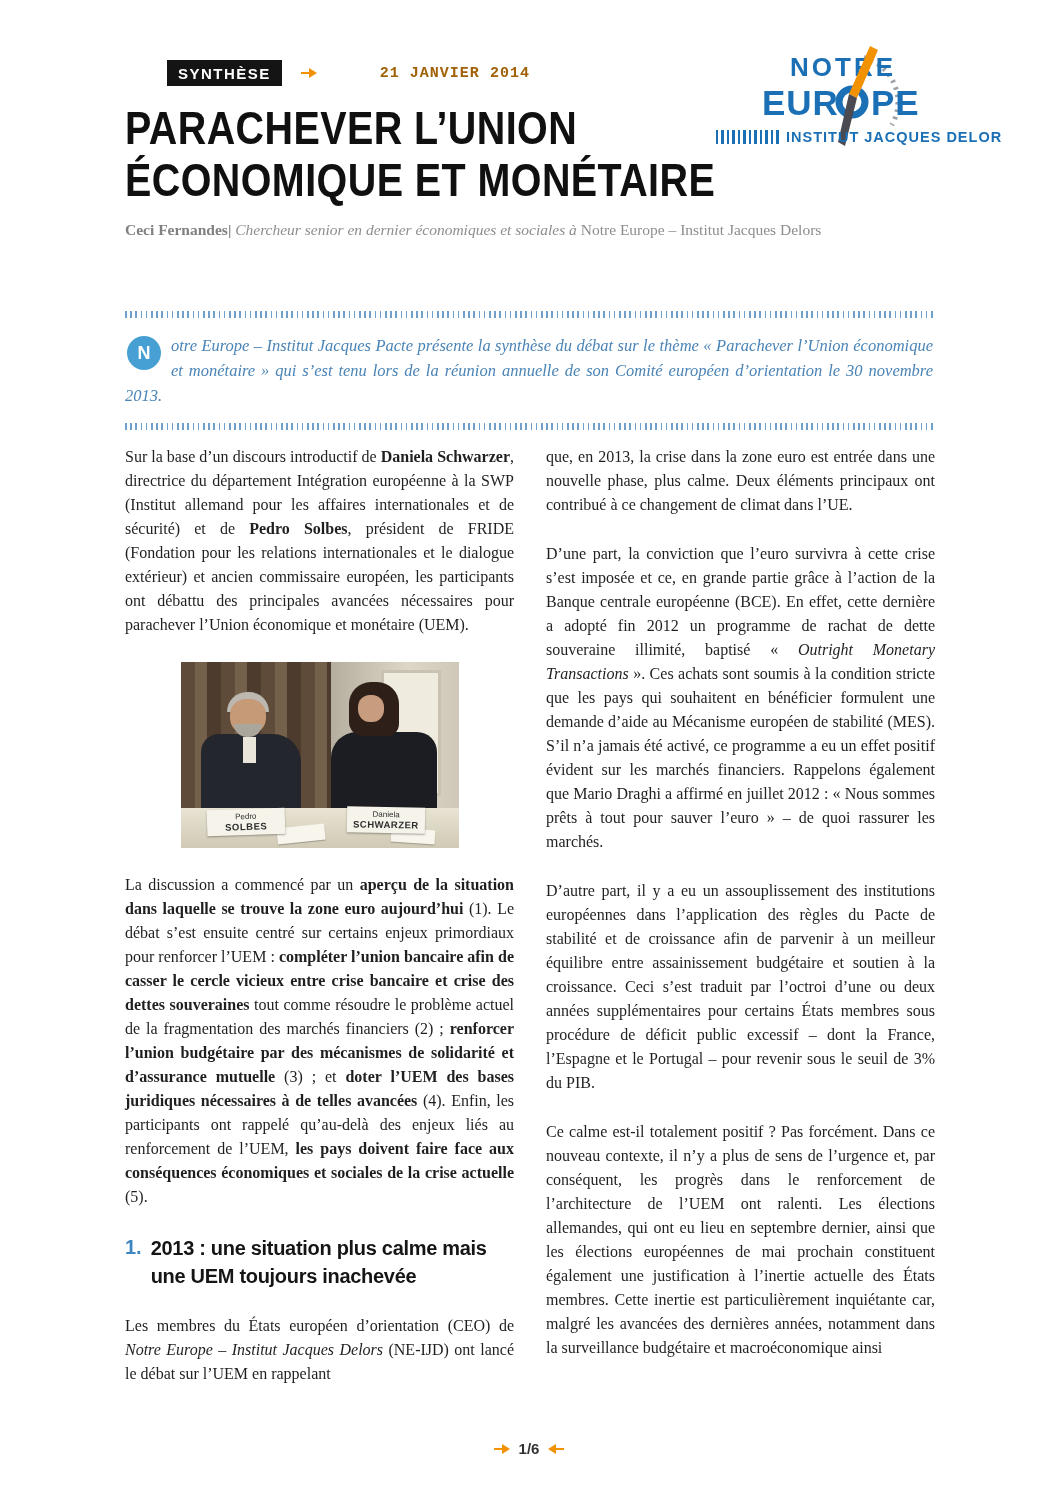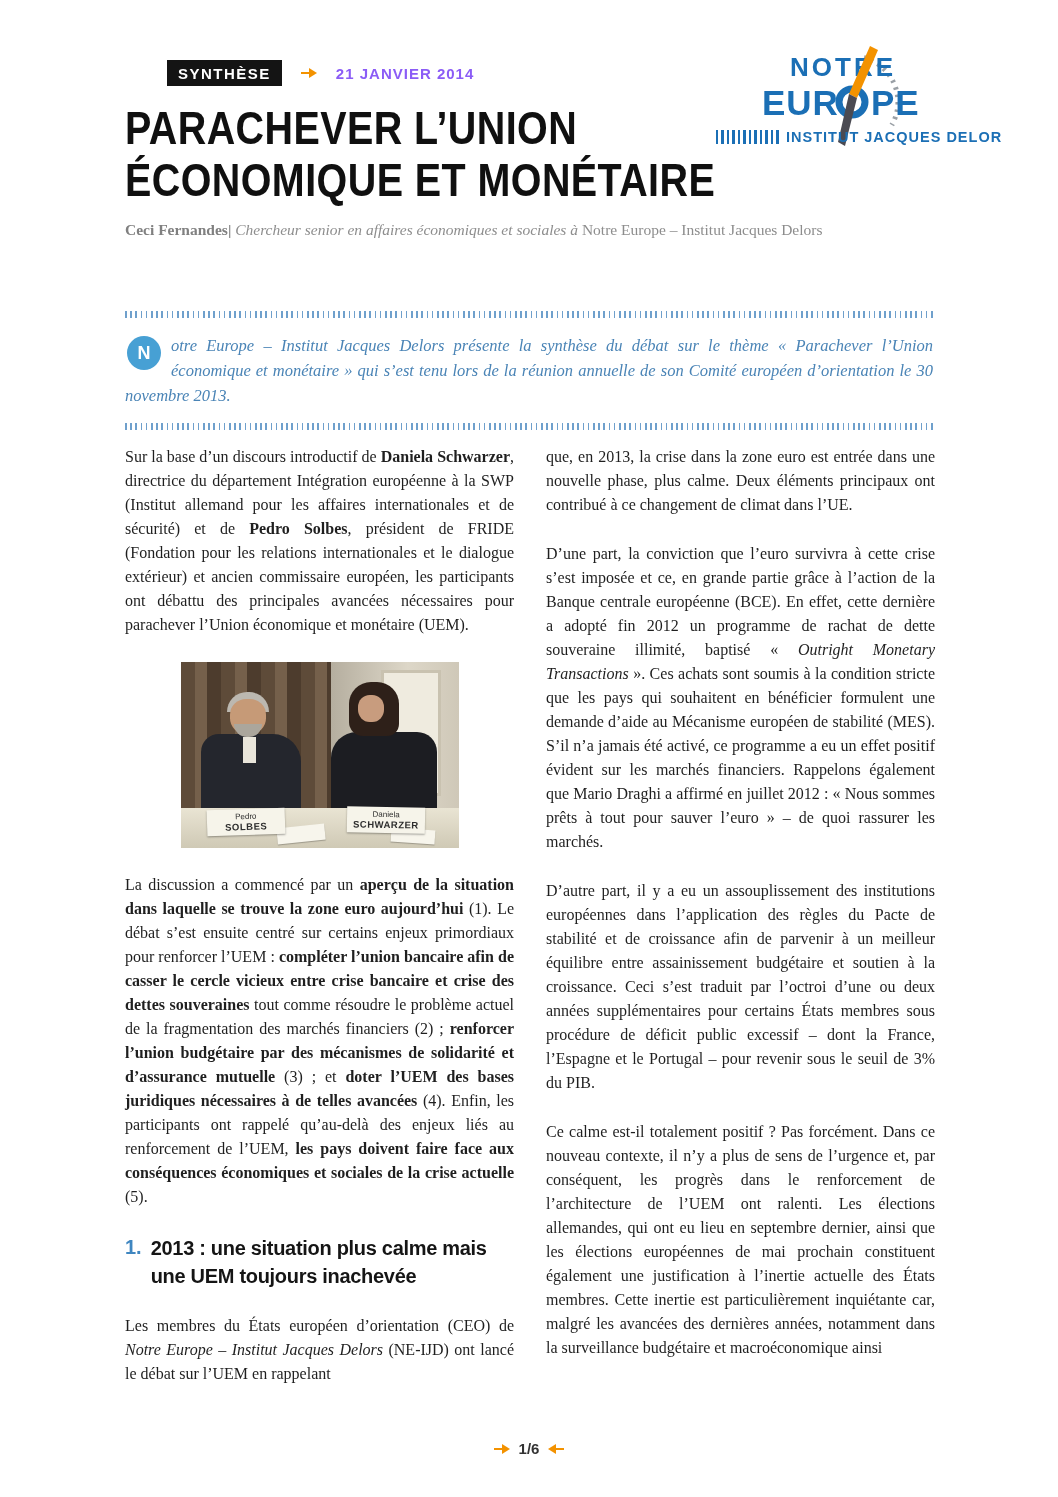--- a/index.html
+++ b/index.html
@@ -6,22 +6,22 @@
   .page{
     width:1058px;height:1497px;position:relative;background:#ffffff;
     font-family:"Liberation Serif",serif;overflow:hidden;margin:0 auto;
   }
   .content{position:absolute;left:125px;top:0;width:810px;}
 
   
   .header-row{margin-top:60px;display:flex;align-items:center;gap:19px;padding-left:42px;}
   .badge{background:#141414;color:#fff;font-family:"Liberation Sans",sans-serif;
     font-weight:bold;font-size:15px;letter-spacing:1.5px;padding:5px 11px 4px;}
-  .date{font-family:Liberation Sans, sans-serif;font-weight:bold;font-size:15px;
-    letter-spacing:1px;color:#8b5cf6;}
+  .date{font-family:Liberation Mono, monospace;font-weight:bold;font-size:15px;
+    letter-spacing:1px;color:#a16207;margin-left:44px;}
 
   .arrow{display:inline-block;position:relative;width:16px;height:10px;flex:none;}
   .arrow .t{position:absolute;top:4px;width:8px;height:2px;background:#f39200;}
   .arrow .h{position:absolute;top:0;width:0;height:0;border-top:5px solid transparent;border-bottom:5px solid transparent;}
   .arrow.right .t{left:0}
   .arrow.right .h{right:0;border-left:8px solid #f39200;}
   .arrow.left .t{right:0}
   .arrow.left .h{left:0;border-right:8px solid #f39200;}
 
   
@@ -138,29 +138,29 @@
       <span class="date">21 JANVIER 2014</span>
     </div>
 
     <h1 class="title">
       <span class="tl">PARACHEVER L’UNION</span>
       <span class="tl">ÉCONOMIQUE ET MONÉTAIRE</span>
     </h1>
 
     <div class="byline">
       <span class="author">Ceci Fernandes</span><span class="sep">|</span>
-      <span class="role">Chercheur senior en affaires économiques et sociales à</span>
+      <span class="role">Chercheur senior en dernier économiques et sociales à</span>
       <span class="org">Notre Europe – Institut Jacques Delors</span>
     </div>
 
     <div class="intro">
       <div class="tickline"></div>
       <div class="intro-body">
         <span class="dropcap">N</span>
-        <span class="intro-text"><span>otre Europe – Institut Jacques Delors</span><span> présente la synthèse du débat sur le thème « Parachever l’Union économique et monétaire » qui s’est tenu lors de la réunion annuelle de son Comité européen d’orientation le 30 novembre 2013.</span></span>
+        <span class="intro-text"><span>otre Europe – Institut Jacques Pacte</span><span> présente la synthèse du débat sur le thème « Parachever l’Union économique et monétaire » qui s’est tenu lors de la réunion annuelle de son Comité européen d’orientation le 30 novembre 2013.</span></span>
       </div>
       <div class="tickline"></div>
     </div>
 
     <div class="cols">
 
       <div class="col">
         <p><span>Sur la base d’un discours introductif de </span><span class="b">Daniela Schwarzer</span><span>, directrice du département Intégration européenne à la SWP (Institut allemand pour les affaires internationales et de sécurité) et de </span><span class="b">Pedro Solbes</span><span>, président de FRIDE (Fondation pour les relations internationales et le dialogue extérieur) et ancien commissaire européen, les participants ont débattu des principales avancées nécessaires pour parachever l’Union économique et monétaire (UEM).</span></p>
 
         <div class="photo">

